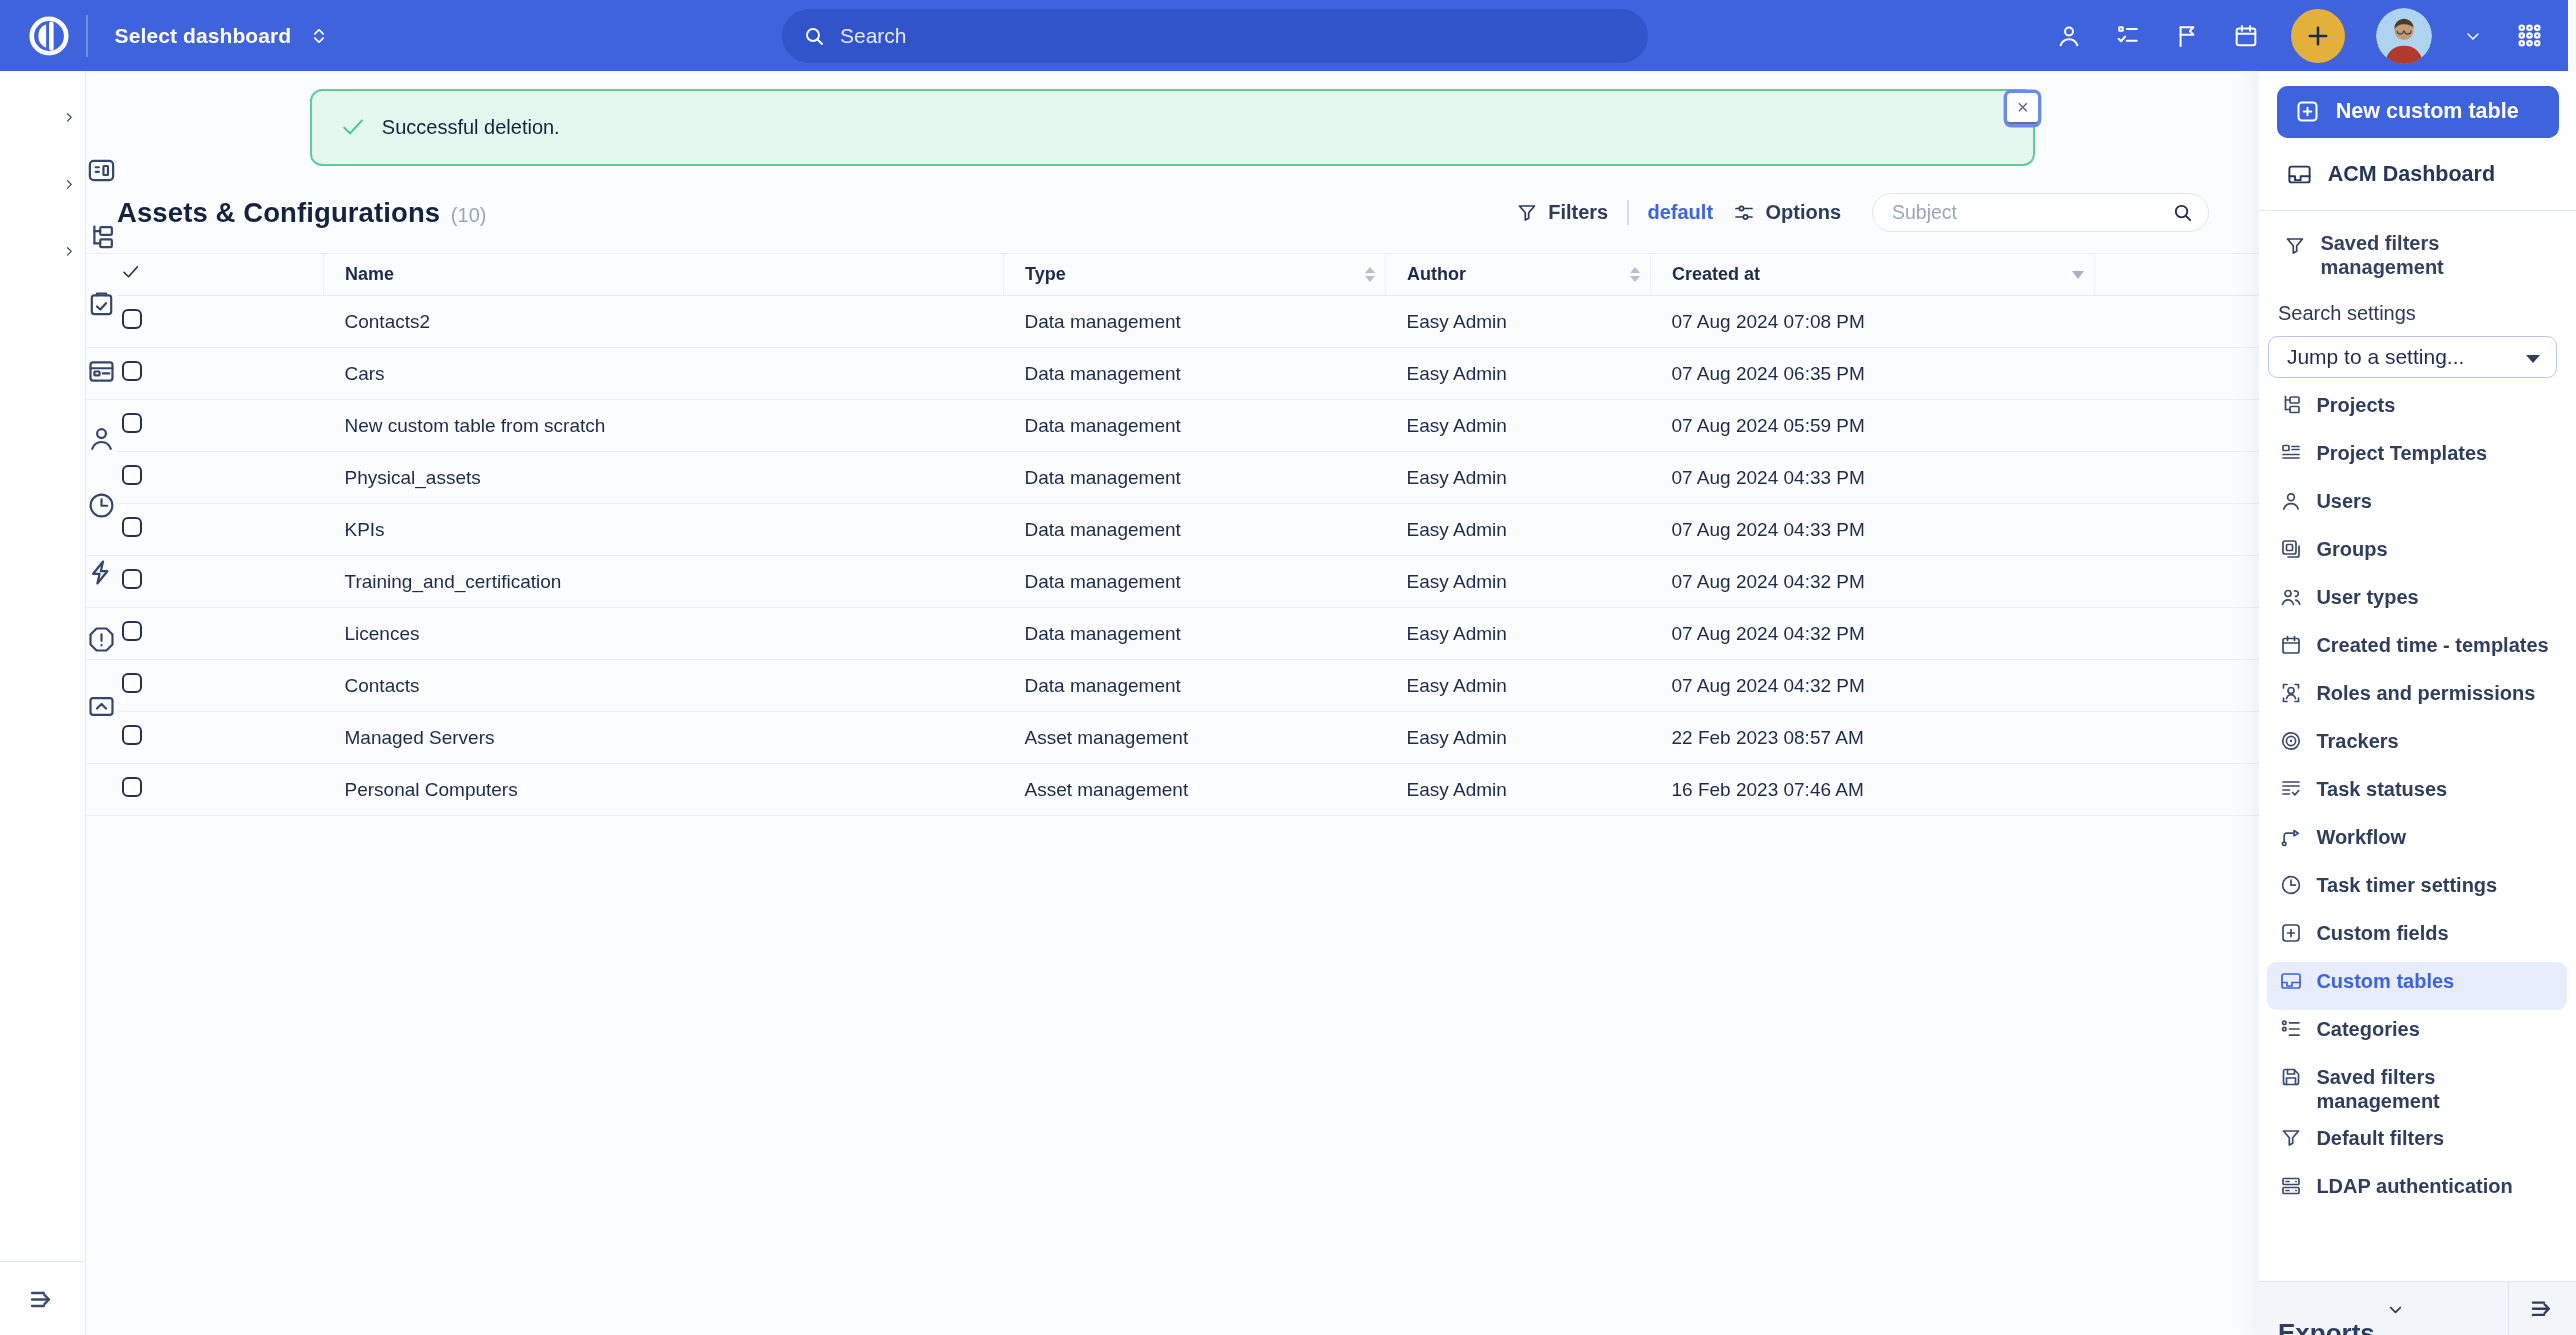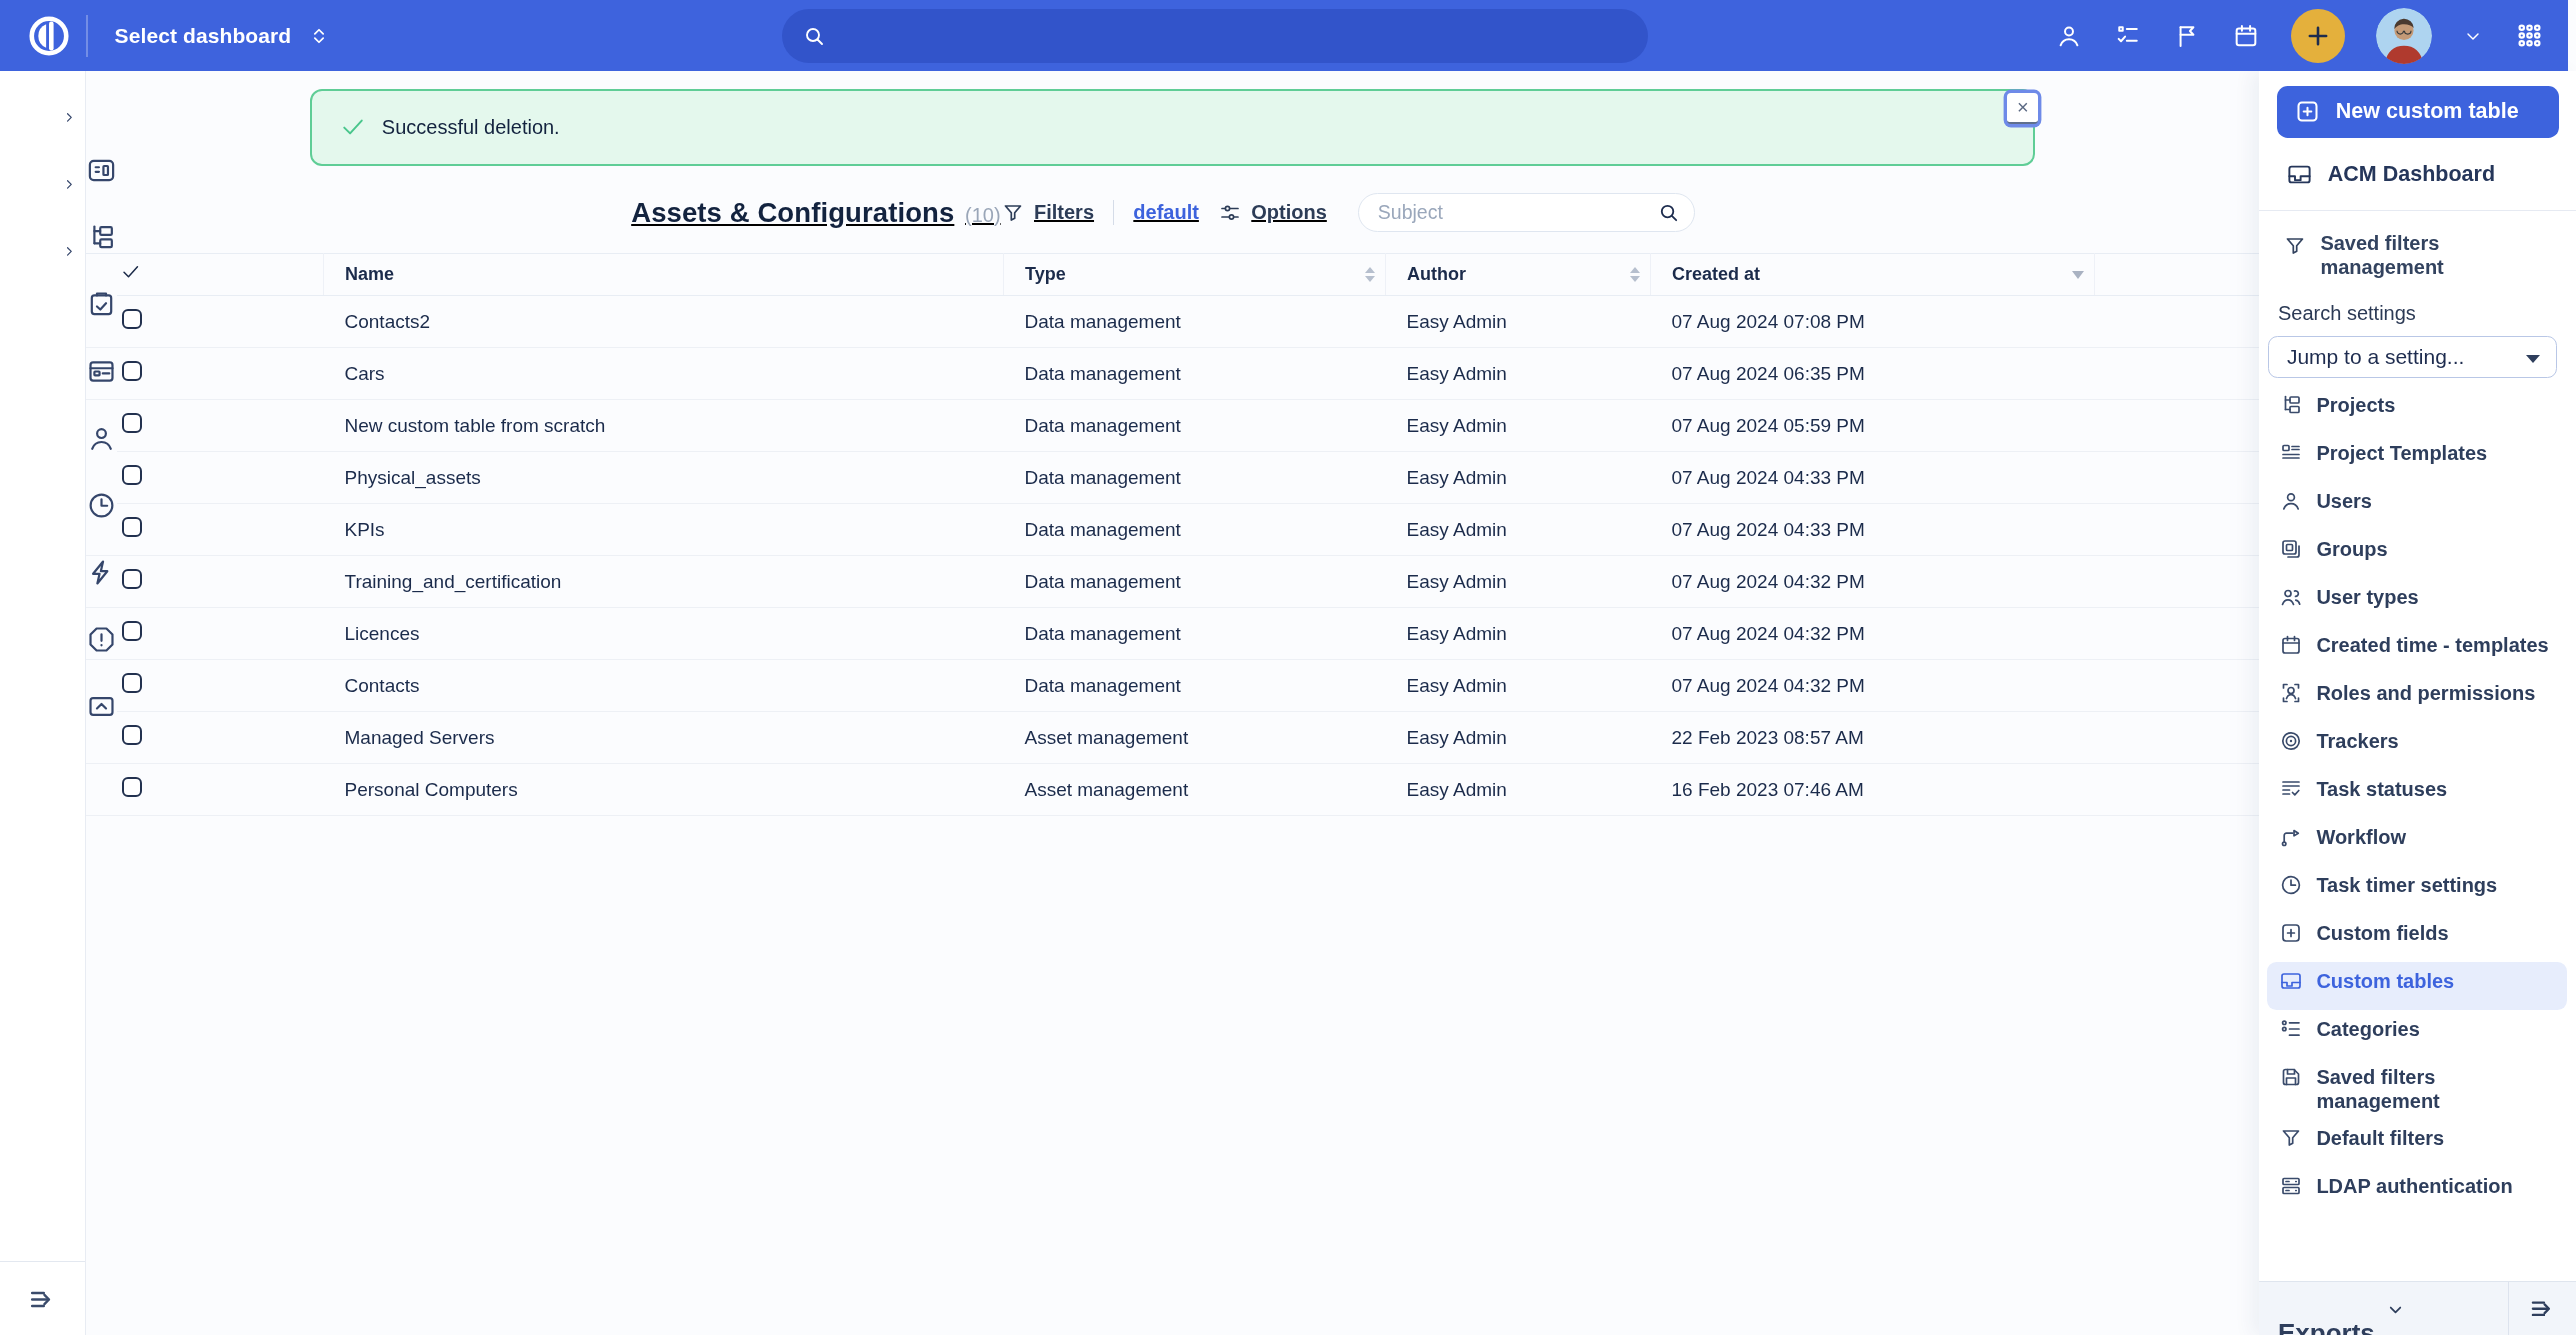--- a/index.html
+++ b/index.html
@@ -35,21 +35,21 @@
   .lsb-bottom{margin-top:auto;border-top:1.3px solid #e3e8f0;height:75px;display:flex;align-items:center;justify-content:center;color:#3a4b6b;cursor:pointer;}
   .lsb-bottom svg{width:31px;height:31px;stroke-width:1.9;}
 
   
   .main{position:absolute;top:71px;left:86px;right:317px;bottom:0;background:#fbfcfe;overflow:hidden;}
   .alert{position:relative;margin:17.5px auto 0;width:1725px;height:77px;background:#e4f8ed;border:2px solid #5fcd96;border-radius:12px;display:flex;align-items:center;padding:0 27px;gap:14.8px;}
   .alert svg{width:28px;height:28px;color:#49c68c;stroke-width:1.7;}
   .alert .msg{font-size:20px;color:#13233f;}
   .alert-close{position:absolute;top:2px;right:-5.4px;width:31px;height:31px;background:#fff;border-radius:4px;box-shadow:0 0 0 3.4px #6e8ae8;border-bottom:2.7px solid #5f6f8d;display:flex;align-items:center;justify-content:center;font-size:20px;color:#5c6a84;cursor:pointer;line-height:1;}
 
-  .title-row{display:flex;align-items:center;justify-content:center;padding:0 50px 0 31px;margin-top:25.5px;height:43px;text-decoration:underline;}
+  .title-row{display:flex;align-items:center;justify-content:space-between;padding:0 50px 0 31px;margin-top:25.5px;height:43px;}
   .page-title{display:flex;align-items:baseline;gap:10.7px;}
   .page-title .t{font-size:27.5px;font-weight:700;color:#13233f;letter-spacing:0.1px;}
   .page-title .c{font-size:20px;color:#9aa6b8;}
   .tools{display:flex;align-items:center;gap:19px;color:#2c3c57;}
   .tool{display:flex;align-items:center;gap:9.4px;font-size:20px;font-weight:700;cursor:pointer;}
   .tool svg{width:24px;height:24px;}
   .tool-sep{width:1.3px;height:25.5px;background:#d5dce8;}
   .link-default{font-size:20px;font-weight:700;color:#3d63dd;cursor:pointer;}
   .subject-wrap{position:relative;margin-left:12px;}
   .subject-wrap input{width:337px;height:39px;border:1.3px solid #dfe6f0;border-radius:20px;padding:0 48px 0 19px;font-size:19.5px;color:#2c3c57;outline:none;background:#fff;}
@@ -275,20 +275,21 @@
     <div class="dash-select">
       <span class="lbl">Select dashboard</span>
       <svg class="ic" viewBox="0 0 30 30" width="20" height="20">
           <use href="#ic-updown"></use>
         </svg>
     </div>
     <div class="search-pill">
       <svg class="ic" viewBox="0 0 36 36" width="24" height="24">
           <use href="#ic-search"></use>
         </svg>
+      <input type="text" placeholder="Search" style="">
     </div>
     <div class="tb-right">
       <svg class="ic tb-ic" viewBox="0 0 42 42" width="28" height="28">
           <use href="#ic-person"></use>
         </svg>
       <svg class="ic tb-ic" viewBox="0 0 42 42" width="28" height="28">
           <use href="#ic-checklist"></use>
         </svg>
       <svg class="ic tb-ic" viewBox="0 0 42 42" width="28" height="28">
           <use href="#ic-flag"></use>

